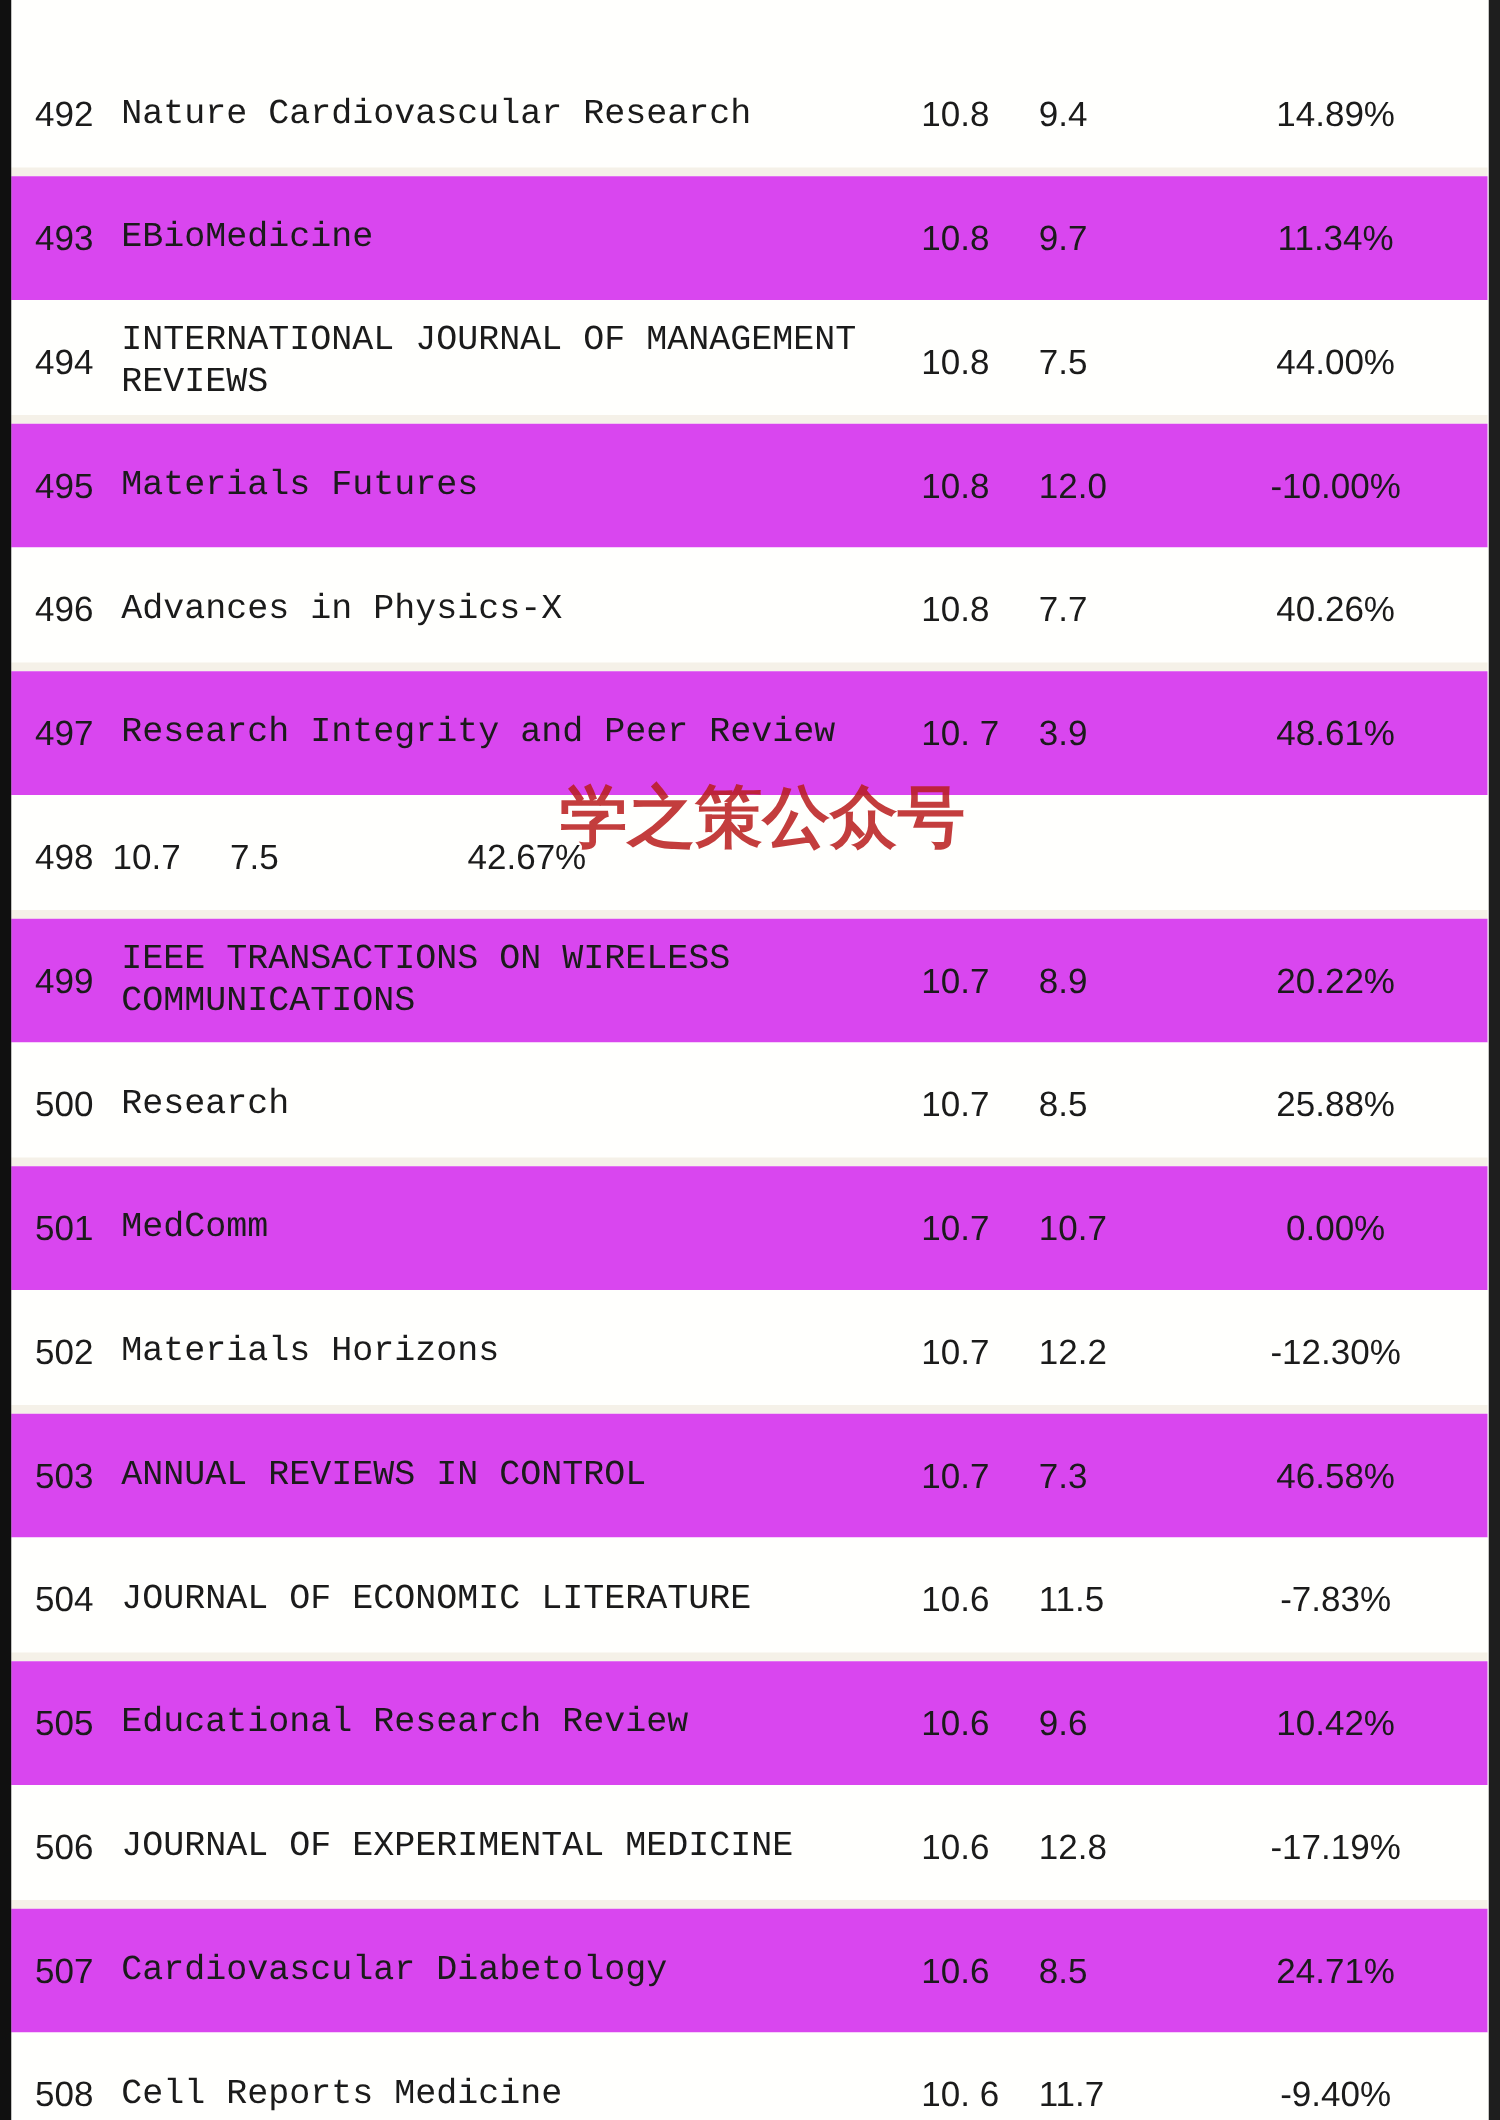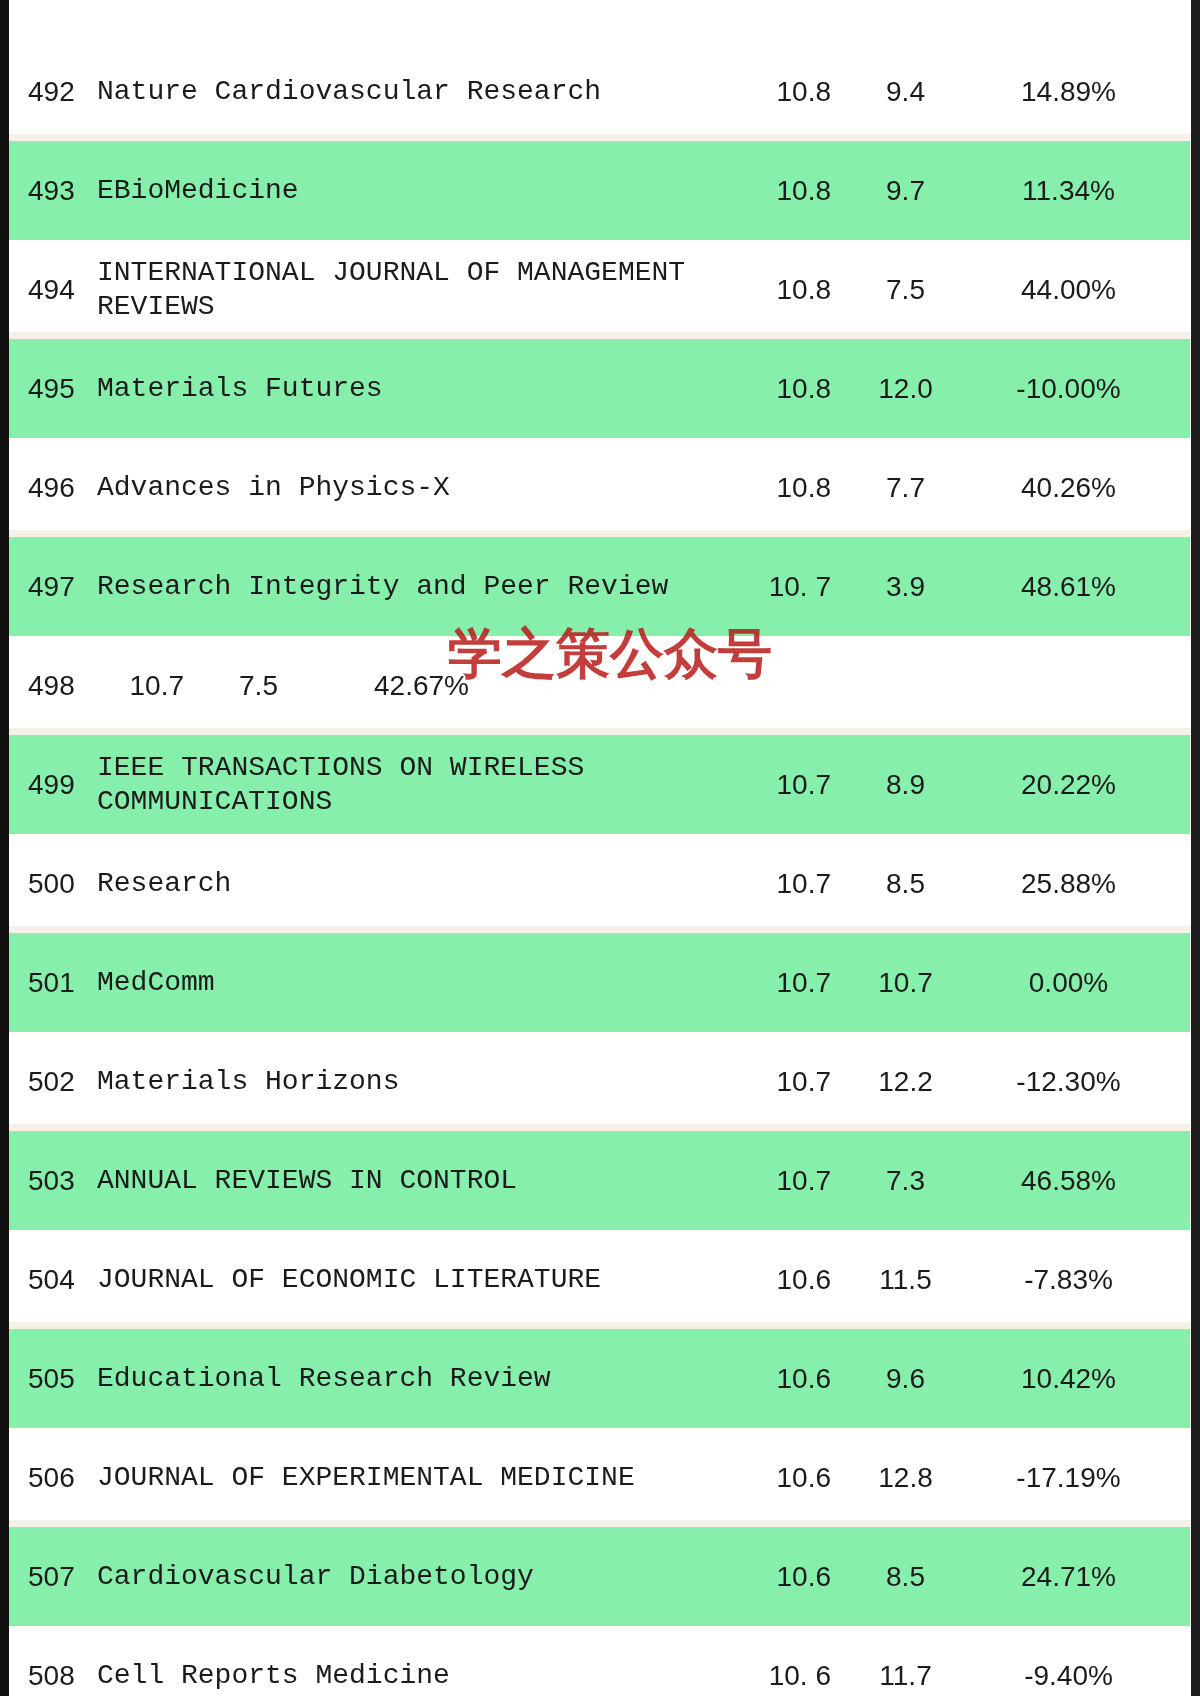--- a/index.html
+++ b/index.html
@@ -28,28 +28,28 @@
   .row {
     display: flex;
     align-items: center;
     height: 99px;
     background: #fffffd;
     box-shadow: inset 0 -7px 0 #f5f1e8;
     font-size: 28px;
     line-height: 1.2;
   }
   .row.shaded {
-    background: #86efac;
+    background: #d946ef;
     box-shadow: none;
   }
   .cell { flex: 0 0 auto; white-space: pre; }
   .rank   { width: 62px;  margin-left: 19px; text-align: left; }
   .name   { width: 640px; padding-left: 7px; white-space: normal; font-family: Liberation Mono, monospace; }
-  .ifnew  { width: 94px;  text-align: right; }
-  .ifold  { width: 149px; text-align: center; }
+  .ifnew  { width: 94px;  text-align: left; }
+  .ifold  { width: 149px; text-align: left; }
   .change { width: 177px; text-align: center; }
   .watermark {
     position: absolute;
     z-index: 2;
     font-family: "DejaVu Serif", "Liberation Serif", serif;
     font-size: 54px;
     font-weight: bold;
     color: #b91c1c;
     opacity: 0.85;
     white-space: pre;

